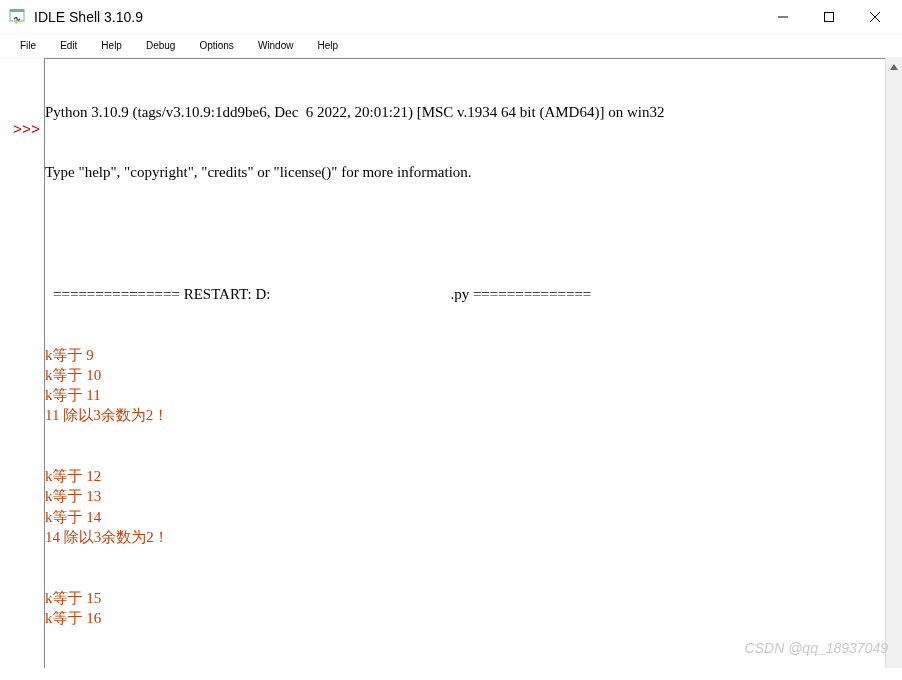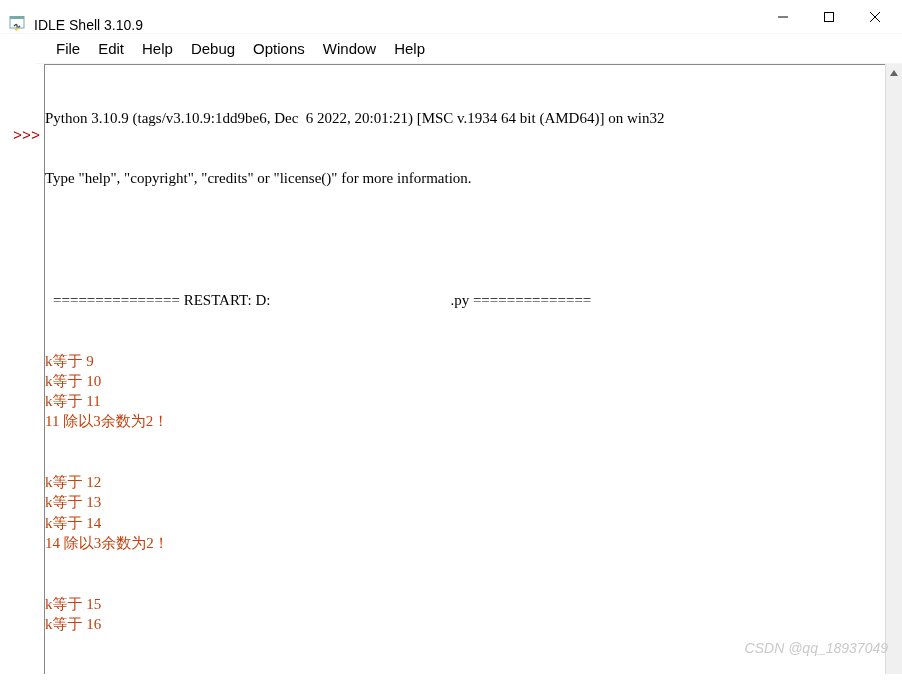--- a/index.html
+++ b/index.html
@@ -6,21 +6,21 @@
     body {
       font-family: "Segoe UI", Tahoma, sans-serif;
       background: #fff;
       width: 902px;
       height: 680px;
       overflow: hidden;
       position: relative;
     }
     .titlebar {
       display: flex;
-      align-items: flex-end;
+      align-items: center;
       height: 34px;
       padding: 0 4px 0 8px;
       background: #fff;
       border-bottom: 1px solid #f5f5f5;
     }
     .app-icon {
       width: 18px;
       height: 18px;
       margin-right: 8px;
       display: inline-flex;
@@ -39,26 +39,25 @@
     .win-btn {
       width: 46px;
       height: 32px;
       display: flex;
       align-items: center;
       justify-content: center;
       cursor: pointer;
     }
     .menubar {
       display: flex;
-      gap: 2px;
+      gap: 8px;
       padding: 4px 12px;
-      font-size: 15px;
+      font-size: 10px;
       color: #000;
       border-bottom: 1px solid #f5f5f5;
-      margin-left: 36px;
     }
     .menu-item {
       padding: 2px 8px;
       cursor: pointer;
     }
     .shell-area {
       display: flex;
       height: calc(100% - 70px);
       font-family: "Consolas", "Courier New", monospace;
       font-size: 15px;

